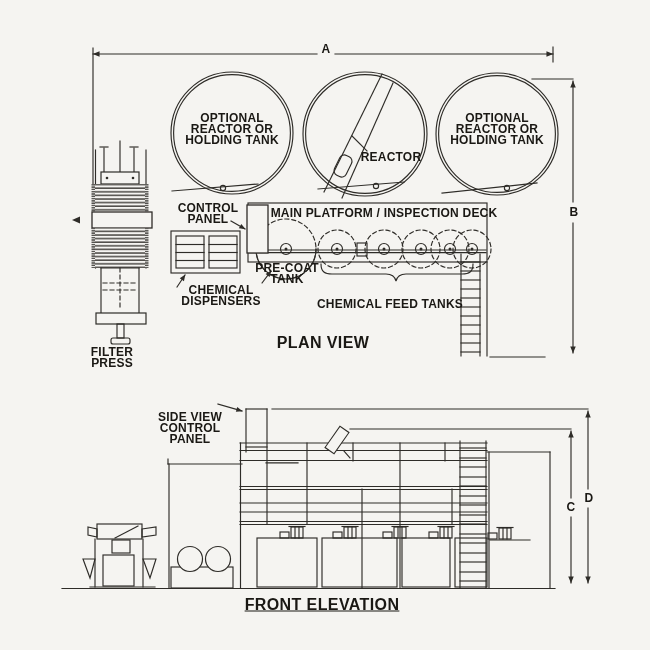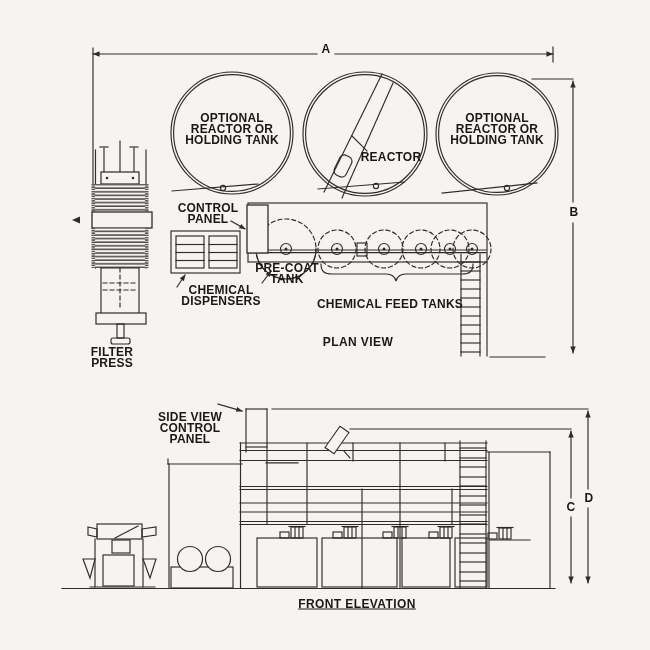--- a/index.html
+++ b/index.html
@@ -6,21 +6,21 @@
   #canvas{position:relative;width:650px;height:650px;margin:0 auto;background:var(--paper,#f5f4f1);
           font-family:"Liberation Sans",sans-serif;overflow:hidden;}
   svg{position:absolute;left:0;top:0;}
   .s{stroke:var(--ink);fill:none;stroke-width:1.15;stroke-linecap:square;}
   .f{fill:var(--ink);stroke:none;}
   .wfill{fill:var(--paper);stroke:var(--ink);}
   .d{stroke-dasharray:4 3;}
   .lbl{position:absolute;transform:translate(-50%,-50%);text-align:center;font-weight:bold;
        white-space:pre-line;color:var(--text);font-size:12px;line-height:11px;letter-spacing:.2px;}
   .dim{font-size:12px;line-height:12px;background:var(--paper);padding:0 3px;}
-  .title{font-size:12px;letter-spacing:.4px;margin-left:35px;}
+  .title{font-size:16px;letter-spacing:.4px;}
 </style>
 </head>
 <body>
 
 <div id="canvas">
 
 <svg width="650" height="650" viewBox="0 0 650 650">
   <defs>
     <marker id="ar" viewBox="0 0 10 10" refX="9.5" refY="5" markerWidth="9" markerHeight="6" orient="auto-start-reverse">
       <path d="M0,1 L10,5 L0,9 z" style="fill:var(--ink)"></path>
@@ -336,20 +336,21 @@
 
 <div class="lbl" style="left:232px;top:129px;">OPTIONAL
 REACTOR OR
 HOLDING TANK</div>
 <div class="lbl" style="left:391px;top:157px;">REACTOR</div>
 <div class="lbl" style="left:497px;top:129px;">OPTIONAL
 REACTOR OR
 HOLDING TANK</div>
 <div class="lbl" style="left:208px;top:214px;">CONTROL
 PANEL</div>
+<div class="lbl" style="left:384px;top:213px;">MAIN PLATFORM / INSPECTION DECK</div>
 <div class="lbl" style="left:205px;top:296px;margin-left:16px;">CHEMICAL
 DISPENSERS</div>
 <div class="lbl" style="left:287px;top:274px;">PRE-COAT
 TANK</div>
 <div class="lbl" style="left:390px;top:304px;">CHEMICAL FEED TANKS</div>
 <div class="lbl" style="left:112px;top:358px;">FILTER
 PRESS</div>
 <div class="lbl title" style="left:323px;top:342px;">PLAN VIEW</div>
 
 <div class="lbl" style="left:190px;top:428px;">SIDE VIEW

